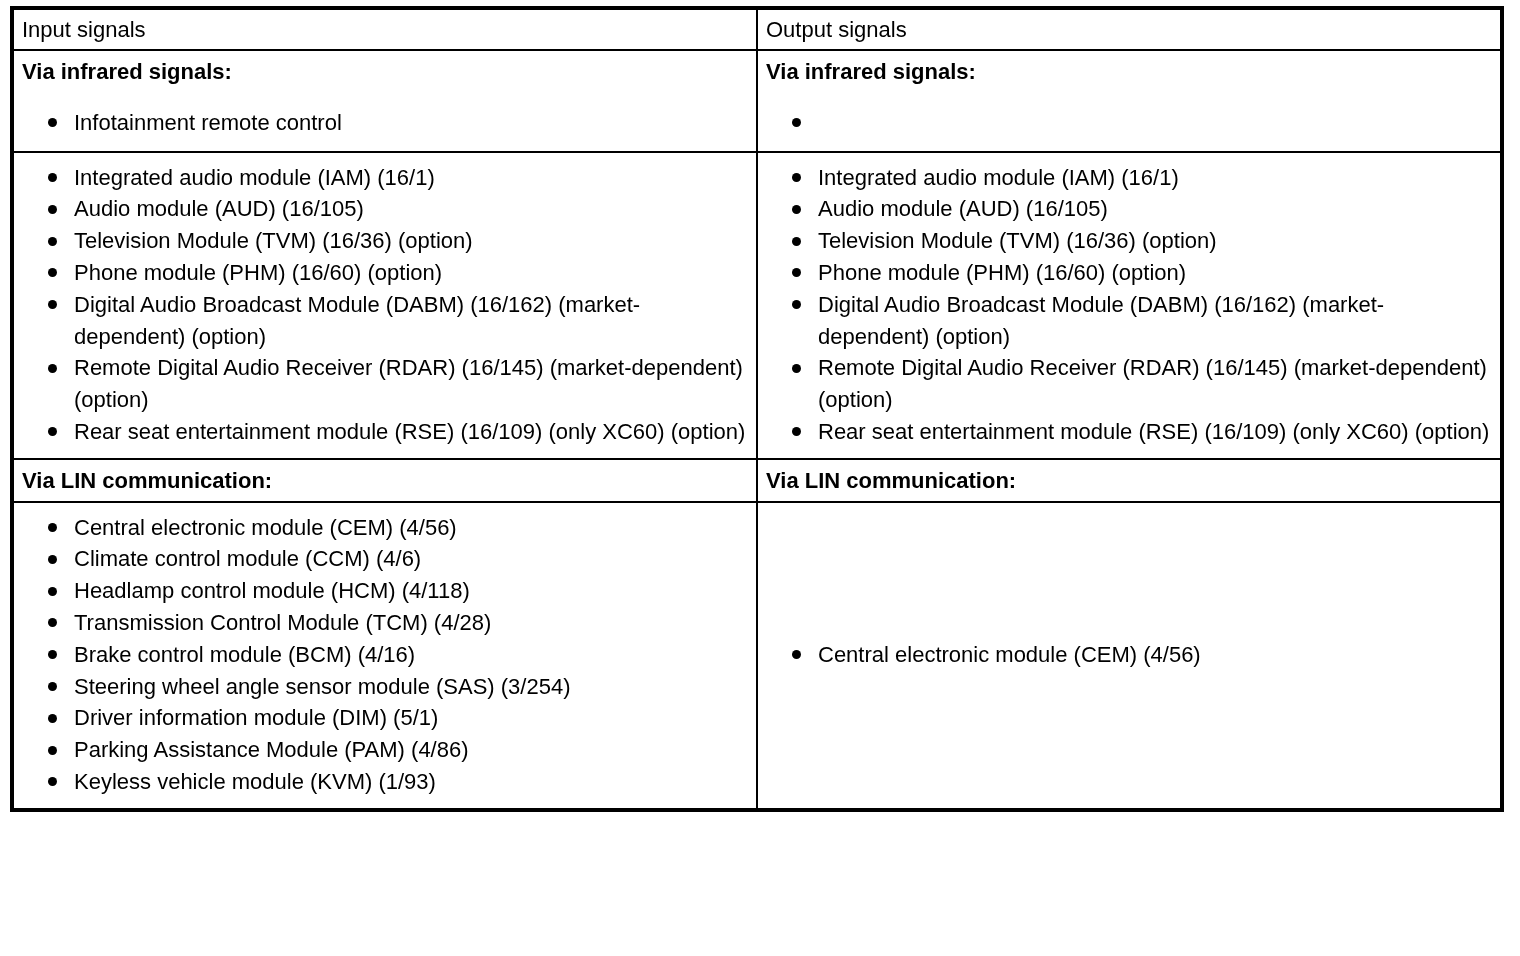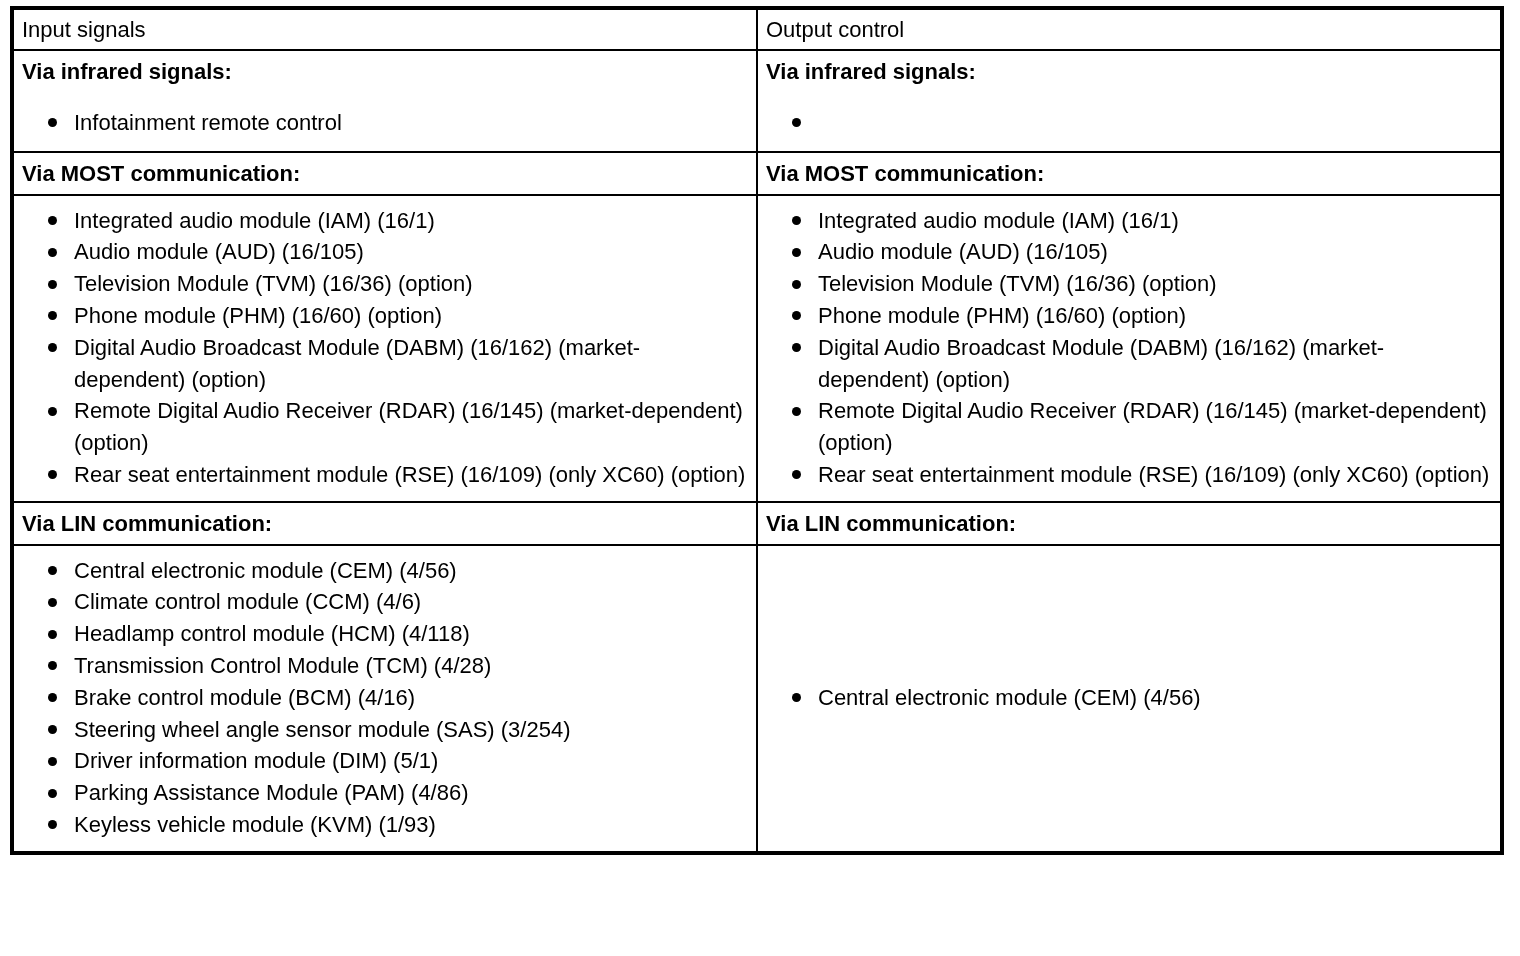--- a/index.html
+++ b/index.html
@@ -124,21 +124,21 @@
       <col class="c-left">
       <col class="c-right">
     </colgroup>
     <tbody>
 
       <tr>
         <td>
           <div class="col-title">Input signals</div>
         </td>
         <td>
-          <div class="col-title">Output control</div>
+          <div class="col-title">Output signals</div>
         </td>
       </tr>
 
       <tr>
         <td>
           <div class="ir-block">
             <div class="section-head">Via infrared signals:</div>
             <ul class="bullets ir-list">
               <li>
                 <span class="bullet-dot"></span>
@@ -153,28 +153,20 @@
             <ul class="bullets ir-list">
               <li class="empty-item">
                 <span class="bullet-dot"></span>
                 <span class="li-text"></span>
               </li>
             </ul>
           </div>
         </td>
       </tr>
 
-      <tr>
-        <td>
-          <div class="section-head">Via MOST communication:</div>
-        </td>
-        <td>
-          <div class="section-head">Via MOST communication:</div>
-        </td>
-      </tr>
 
       <tr>
         <td>
           <div class="list-row">
             <ul class="bullets">
               <li>
                 <span class="bullet-dot"></span>
                 <span class="li-text">Integrated audio module (IAM) (16/1)</span>
               </li>
               <li>

